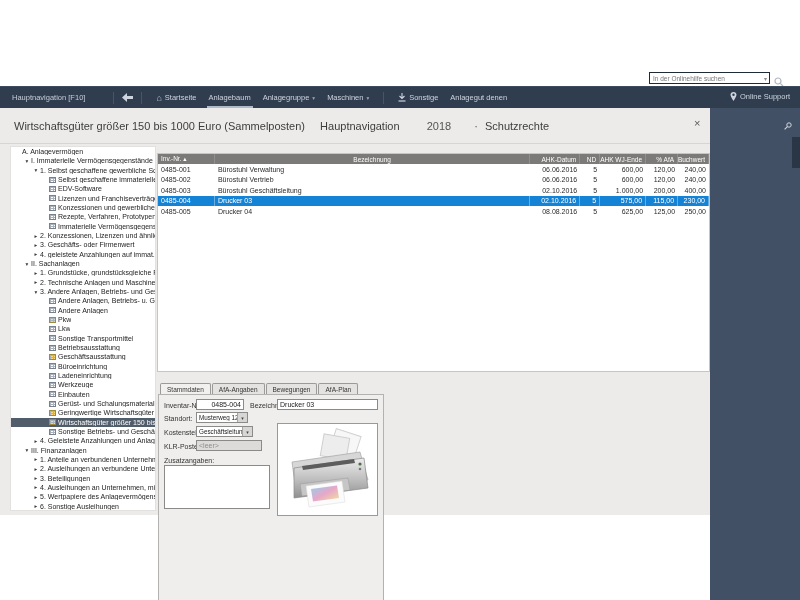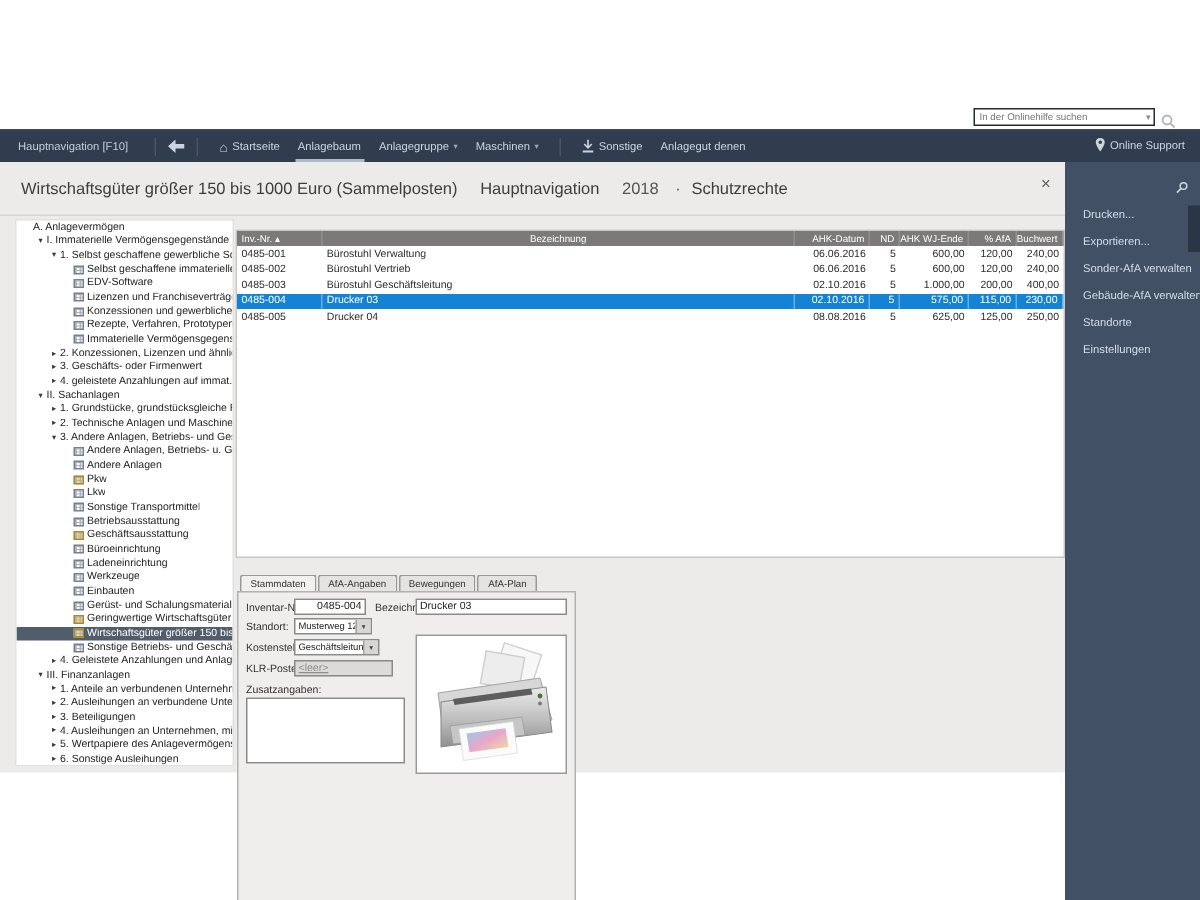--- a/index.html
+++ b/index.html
@@ -12,36 +12,36 @@
   .menu-item{color:#c6cdd7;font-size:7.5px;padding:0 6px;cursor:default;}
   .searchbox{position:absolute;left:649px;top:72px;width:121px;height:12px;background:#fff;
              border:1px solid #1f2a38;display:flex;align-items:center;box-sizing:border-box;}
   .searchbox input{flex:1;border:none;outline:none;font-size:6.5px;padding:0 3px;color:#444;
                    font-family:"Liberation Sans",sans-serif;background:transparent;min-width:0;}
   .search-caret{font-size:6px;color:#8b8b8b;padding-right:2px;}
   .search-btn{position:absolute;left:774px;top:73px;width:10px;height:10px;}
   .toolbar{position:absolute;left:0;top:86px;width:800px;height:22px;background:#303d4f;
            border-top:1px solid #3c4a5d;display:flex;align-items:center;padding-left:12px;
            box-sizing:border-box;}
-  .tb-label{color:#c6cdd7;font-size:7.5px;margin-right:10px;}
+  .tb-label{color:#c6cdd7;font-size:7.5px;margin-right:20px;}
   .tb-sep{width:1px;height:12px;background:#46556a;margin:0 8px;}
   .tb-btn{display:flex;align-items:center;gap:3px;color:#cdd4de;font-size:7.5px;background:none;
           border:none;padding:4px 6px;position:relative;font-family:"Liberation Sans",sans-serif;}
   .tb-btn.active:after{content:"";position:absolute;left:4px;right:4px;bottom:-2px;height:2px;background:#aebac8;}
   .tb-caret{font-size:5.5px;color:#9aa6b4;}
   .home-glyph{font-size:9px;line-height:8px;color:#cdd4de;}
   .online-support{position:absolute;right:10px;top:92px;display:flex;align-items:center;gap:3px;
                   color:#ccd4de;font-size:7.5px;}
 
   
   .content{position:absolute;left:0;top:108px;width:710px;height:407px;background:#ecebe9;}
   .content-head{position:absolute;left:0;top:0;width:710px;height:35px;border-bottom:1px solid #d6d5d3;}
   .page-title-row{position:absolute;left:14px;top:12px;font-size:11px;color:#3d3d3d;white-space:nowrap;}
   .pt-seg{margin-right:12px;}
-  .pt-sep{margin:0 4px 0 4px;color:#555;}
+  .pt-sep{margin:0 4px 0 16px;color:#555;}
   .close-x{position:absolute;left:694px;top:9px;font-size:11px;color:#5a5a5a;cursor:default;}
 
   
   .tree{position:absolute;left:10px;top:38px;width:146px;height:365px;background:#fff;
         border:1px solid #e2e1df;box-sizing:border-box;overflow:hidden;}
   .tree-row{display:flex;align-items:center;height:9.33px;font-size:7px;color:#1d1d1d;
             white-space:nowrap;overflow:hidden;}
   .tree-row.sel{background:#515d6b;color:#fff;}
   .tmark{flex:0 0 8px;font-size:5.5px;color:#3a3a3a;text-align:center;line-height:8px;}
   .tree-row.sel .tmark{color:#fff;}
@@ -466,24 +466,16 @@
     </div>
   </div>
 
   <div class="sidebar">
     <span class="side-pin">
       <svg width="8" height="8" viewBox="0 0 8 8">
           <circle cx="5" cy="3" r="2.2" fill="none" stroke="#cfd6df" stroke-width="1"></circle>
           <line x1="3.4" y1="4.6" x2="0.6" y2="7.4" stroke="#cfd6df" stroke-width="1.1"></line>
         </svg>
     </span>
-    <div class="side-items" id="side-items">
-        <div class="side-item">Drucken...</div>
-        <div class="side-item">Exportieren...</div>
-        <div class="side-item">Sonder-AfA verwalten</div>
-        <div class="side-item">Gebäude-AfA verwalten</div>
-        <div class="side-item">Standorte</div>
-        <div class="side-item">Einstellungen</div>
-      </div>
   </div>
   <div class="side-handle"></div>
 
 </div>
 
 </body></html>

